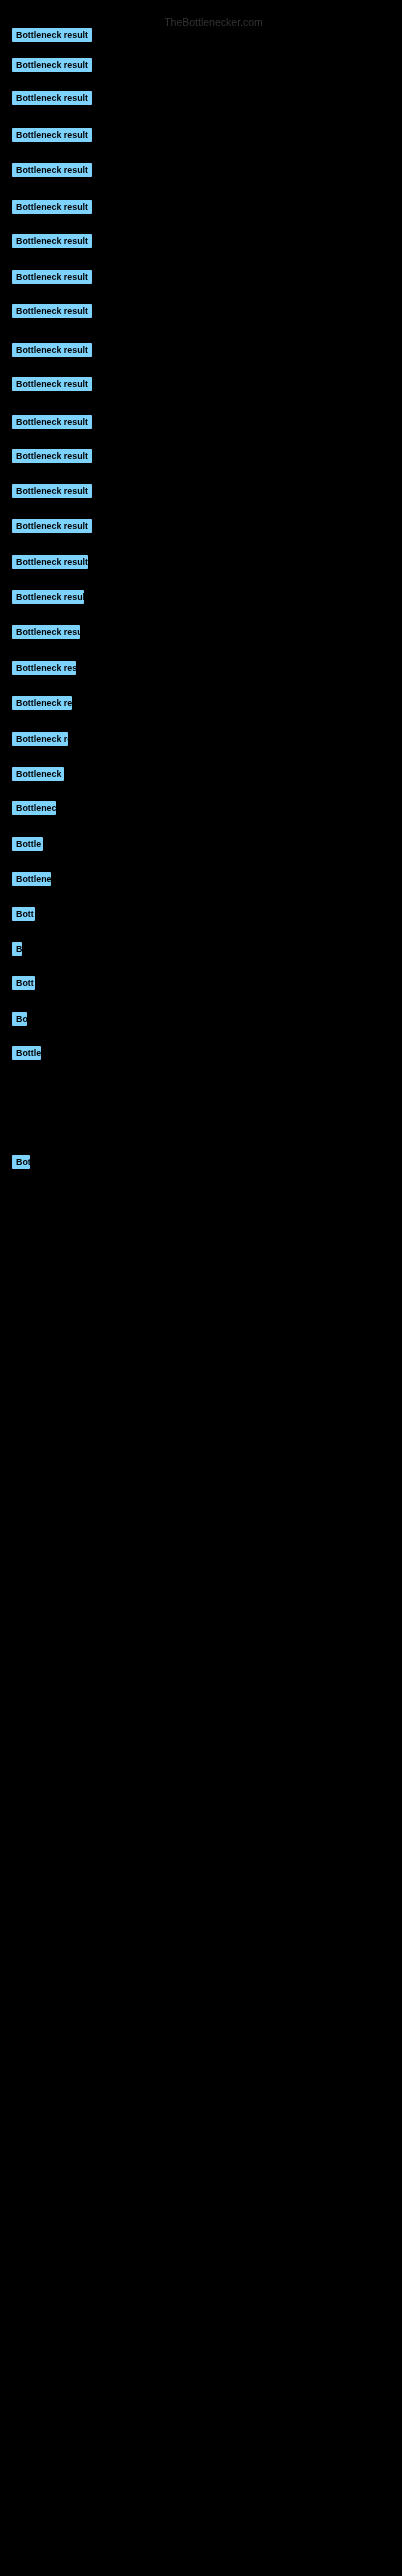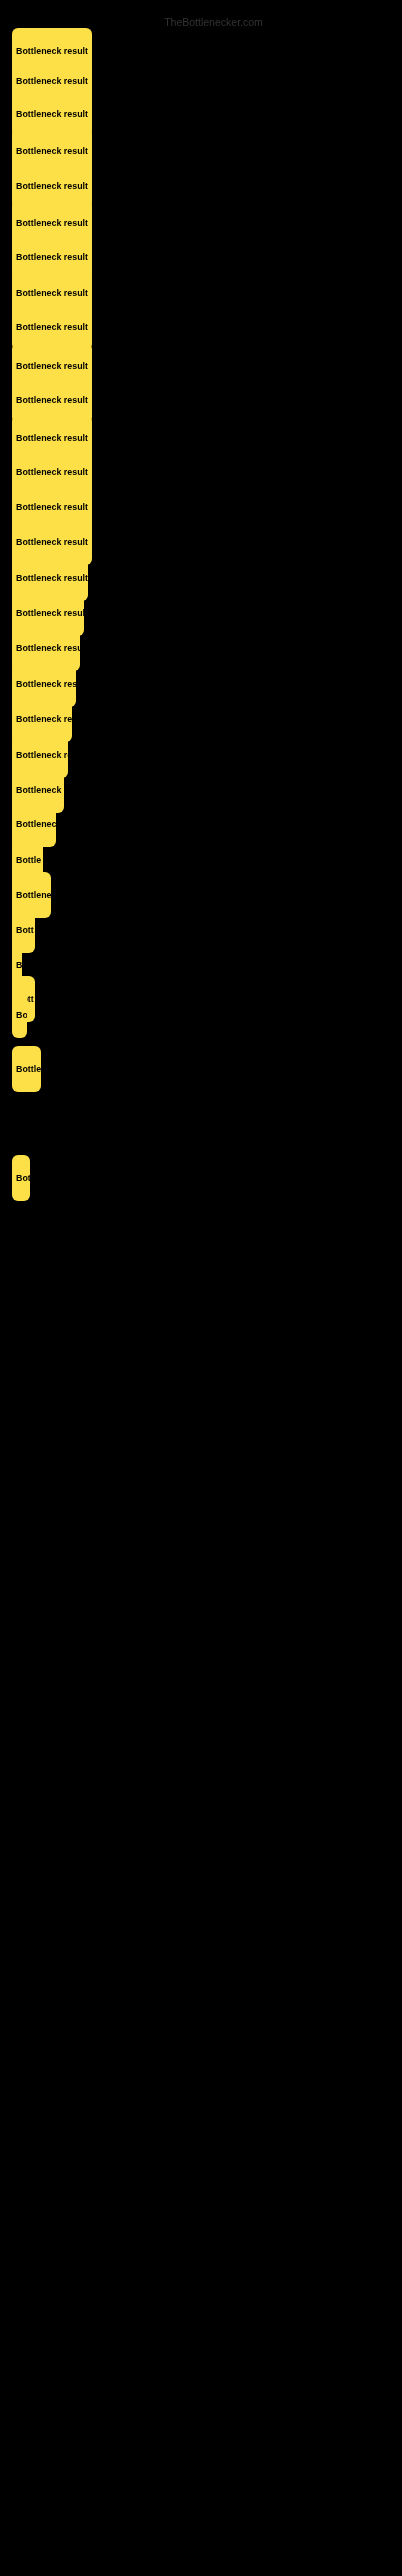--- a/index.html
+++ b/index.html
@@ -19,26 +19,26 @@
       position: absolute;
       top: 4px;
       left: 50%;
       transform: translateX(-50%);
       color: #333;
       font-size: 10.5px;
       white-space: nowrap;
     }
     .bottleneck-badge {
       display: inline-block;
-      background-color: #fde047;
+      background-color: #7dd3fc;
       color: #000;
       font-size: 8.9px;
       font-weight: bold;
-      padding: 18px 4px;
-      border-radius: 6px;
+      padding: 2px 4px;
+      border-radius: 1px;
       position: absolute;
       left: 0;
       white-space: nowrap;
       overflow: hidden;
     }
   </style>
 </head>
 <body>
 
 <span class="site-title">TheBottlenecker.com</span>
@@ -65,17 +65,17 @@
     <div class="bottleneck-badge" style="top: 649px; max-width: 64px;">Bottleneck resu</div>
     <div class="bottleneck-badge" style="top: 684px; max-width: 60px;">Bottleneck resu</div>
     <div class="bottleneck-badge" style="top: 720px; max-width: 56px;">Bottleneck resu</div>
     <div class="bottleneck-badge" style="top: 755px; max-width: 52px;">Bottleneck res</div>
     <div class="bottleneck-badge" style="top: 789px; max-width: 44px;">Bottleneck</div>
     <div class="bottleneck-badge" style="top: 825px; max-width: 31px;">Bottle</div>
     <div class="bottleneck-badge" style="top: 860px; max-width: 39px;">Bottlenec</div>
     <div class="bottleneck-badge" style="top: 895px; max-width: 22.5px;">Bott</div>
     <div class="bottleneck-badge" style="top: 930px; max-width: 9.7px;">B</div>
     <div class="bottleneck-badge" style="top: 964px; max-width: 22.5px;">Bott</div>
-    <div class="bottleneck-badge" style="top: 980px; max-width: 14.5px;">Bo</div>
+    <div class="bottleneck-badge" style="top: 1000px; max-width: 14.5px;">Bo</div>
     <div class="bottleneck-badge" style="top: 1034px; max-width: 29px;">Bottler</div>
     <div class="bottleneck-badge" style="top: 1143px; max-width: 17.7px;">Bot</div>
   </div>
 
 
 </body></html>

